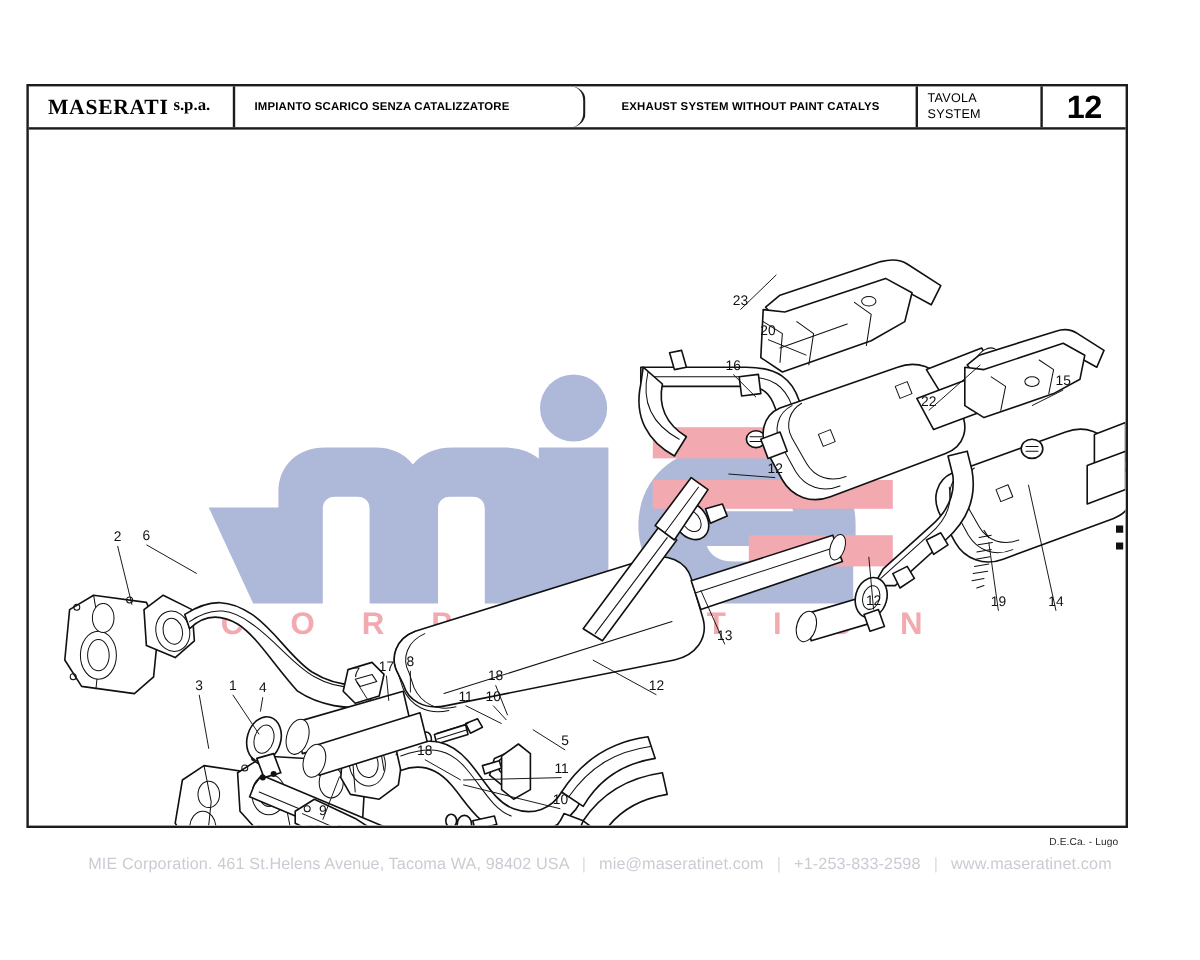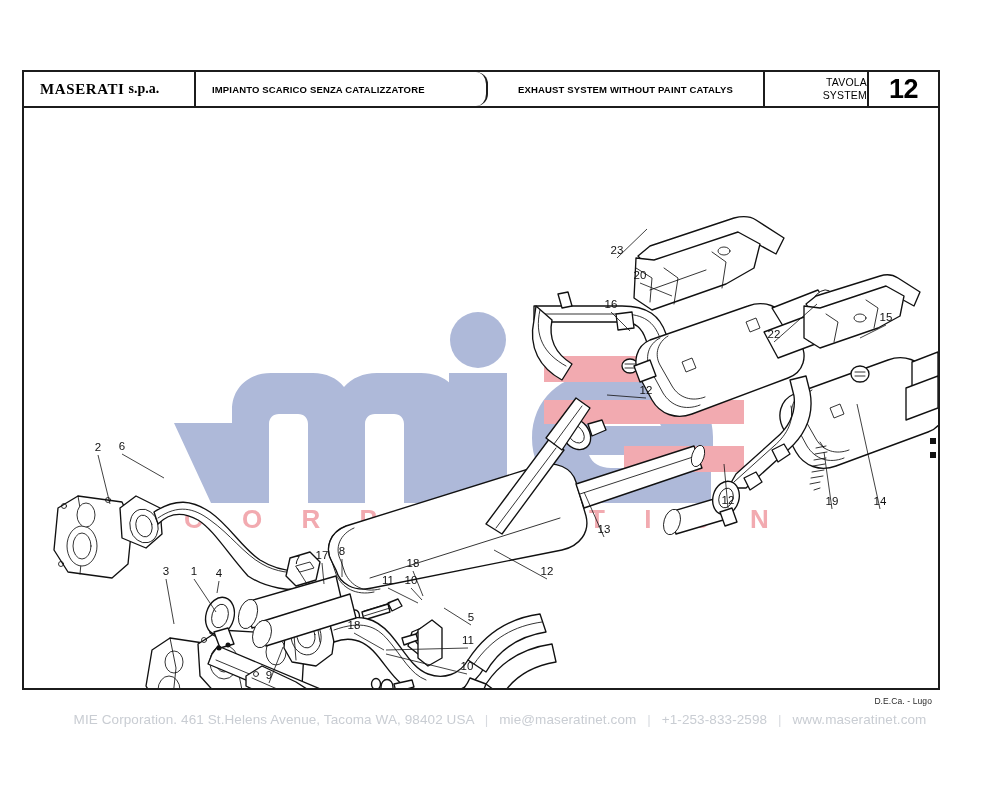--- a/index.html
+++ b/index.html
@@ -55,21 +55,21 @@
     overflow: hidden;
     white-space: nowrap;
   }
   #tb-brand {
     width: 172px;
     border-right: 2px solid #1c1c1c;
     padding-left: 16px;
   }
   .brand-main {
     font-family: "Liberation Serif", serif;
-    font-size: 15px;
+    font-size: 18px;
     font-weight: 700;
     letter-spacing: 0.6px;
     color: #000;
     line-height: 1;
   }
   .brand-sub {
     font-family: "Liberation Serif", serif;
     font-size: 14px;
     font-weight: 700;
     color: #000;
@@ -96,21 +96,21 @@
     font-weight: 700;
     letter-spacing: 0.15px;
     color: #000;
   }
   #tb-tavola {
     width: 104px;
     border-right: 2px solid #1c1c1c;
     padding-left: 8px;
     flex-direction: column;
     justify-content: center;
-    align-items: flex-end;
+    align-items: flex-start;
   }
   #tb-tavola div {
     font-size: 10.5px;
     color: #000;
     line-height: 1.22;
     letter-spacing: 0.2px;
   }
   #tb-number {
     flex: 1;
     justify-content: center;

